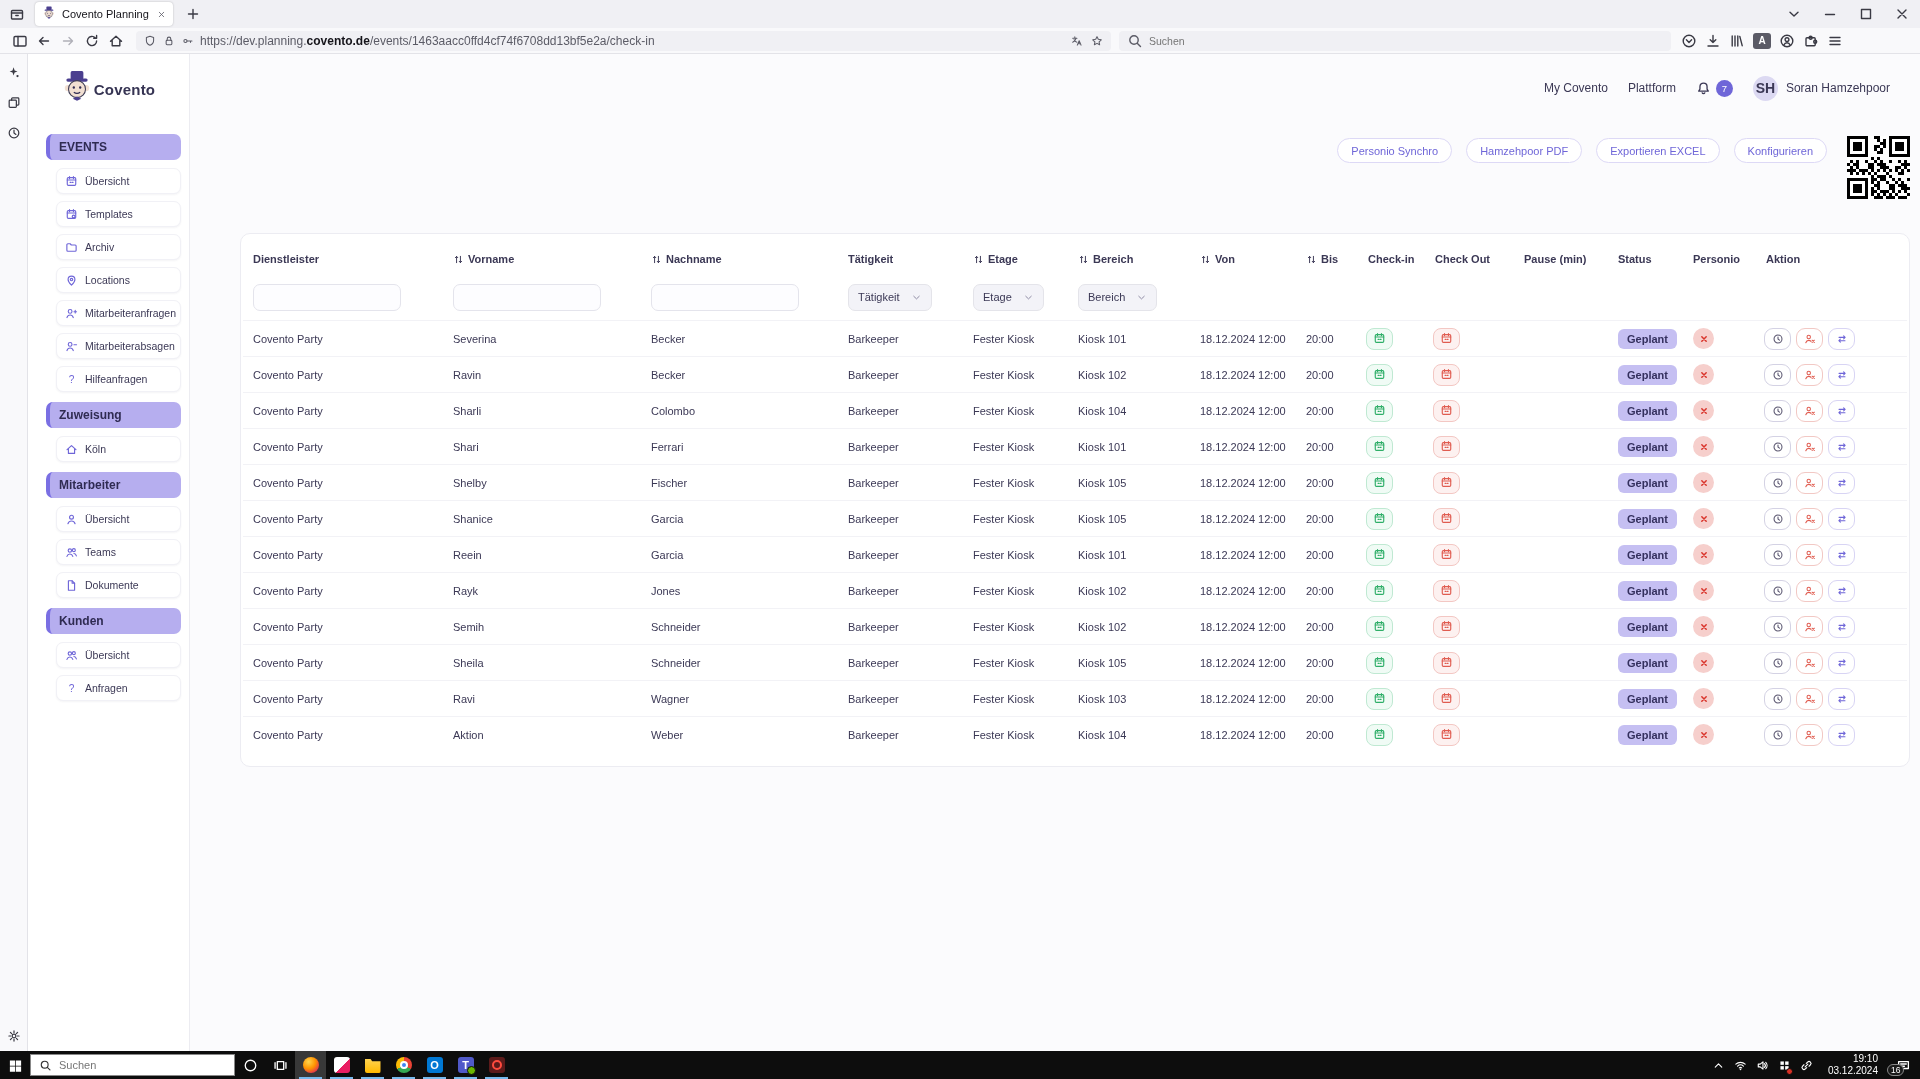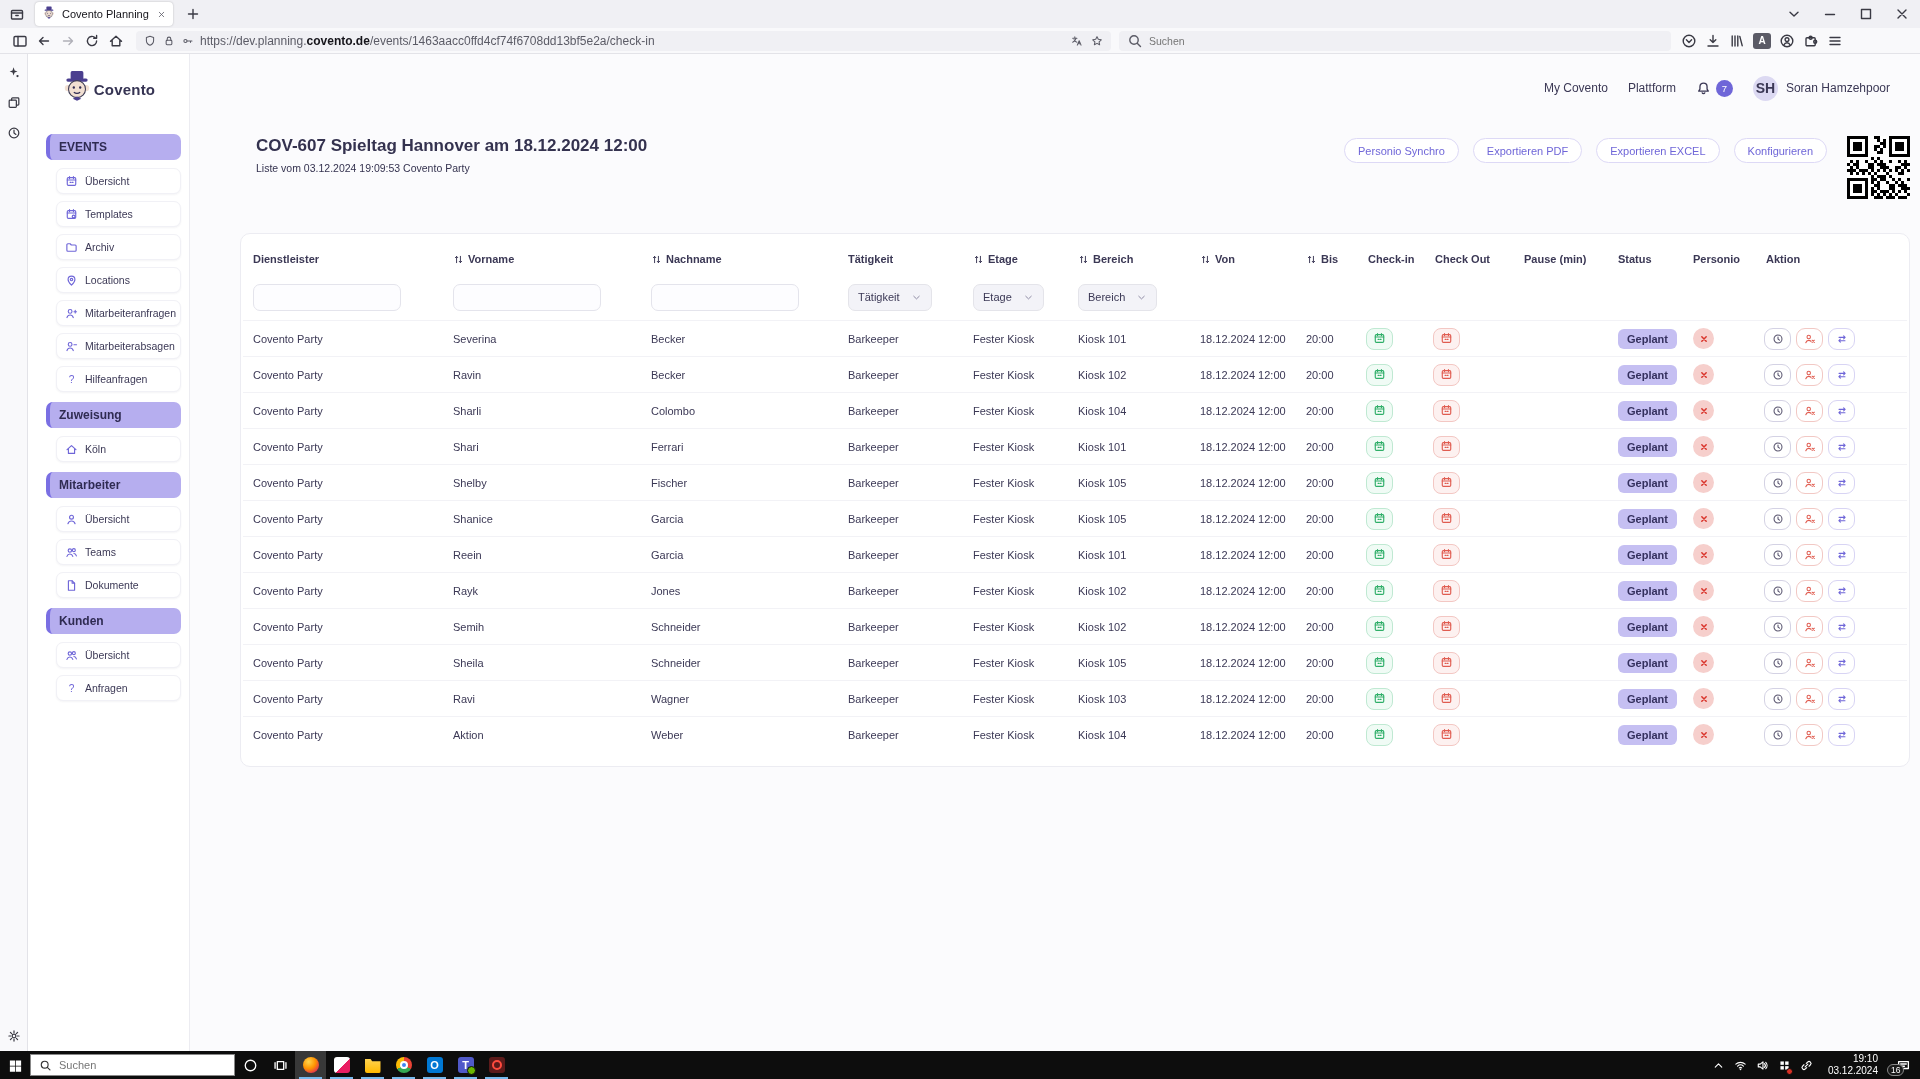--- a/index.html
+++ b/index.html
@@ -476,28 +476,24 @@
               </span>
             <span class="badge7">7</span>
           </span>
           <span class="userchip">
             <span class="avatar">SH</span>
             <span class="uname">Soran Hamzehpoor</span>
           </span>
         </div>
 
         <div class="page-head">
-          <div class="ph-left">
-            <div class="pg-title">COV-607 Spieltag Hannover am 18.12.2024 12:00</div>
-            <div class="pg-sub">Liste vom 03.12.2024 19:09:53 Covento Party</div>
-          </div>
           <div class="ph-right">
             <div class="actions" id="page-actions">
                 <button class="act-btn">Personio Synchro</button>
-                <button class="act-btn">Exportieren PDF</button>
+                <button class="act-btn">Hamzehpoor PDF</button>
                 <button class="act-btn">Exportieren EXCEL</button>
                 <button class="act-btn">Konfigurieren</button>
               </div>
             <svg class="qr" id="qr" viewBox="0 0 63 63">
                 <rect width="63" height="63" fill="#fff"></rect>
                 <rect x="27" y="0" width="3" height="3" fill="#000"></rect>
                 <rect x="30" y="0" width="3" height="3" fill="#000"></rect>
                 <rect x="30" y="3" width="3" height="3" fill="#000"></rect>
                 <rect x="36" y="3" width="3" height="3" fill="#000"></rect>
                 <rect x="33" y="6" width="3" height="3" fill="#000"></rect>

